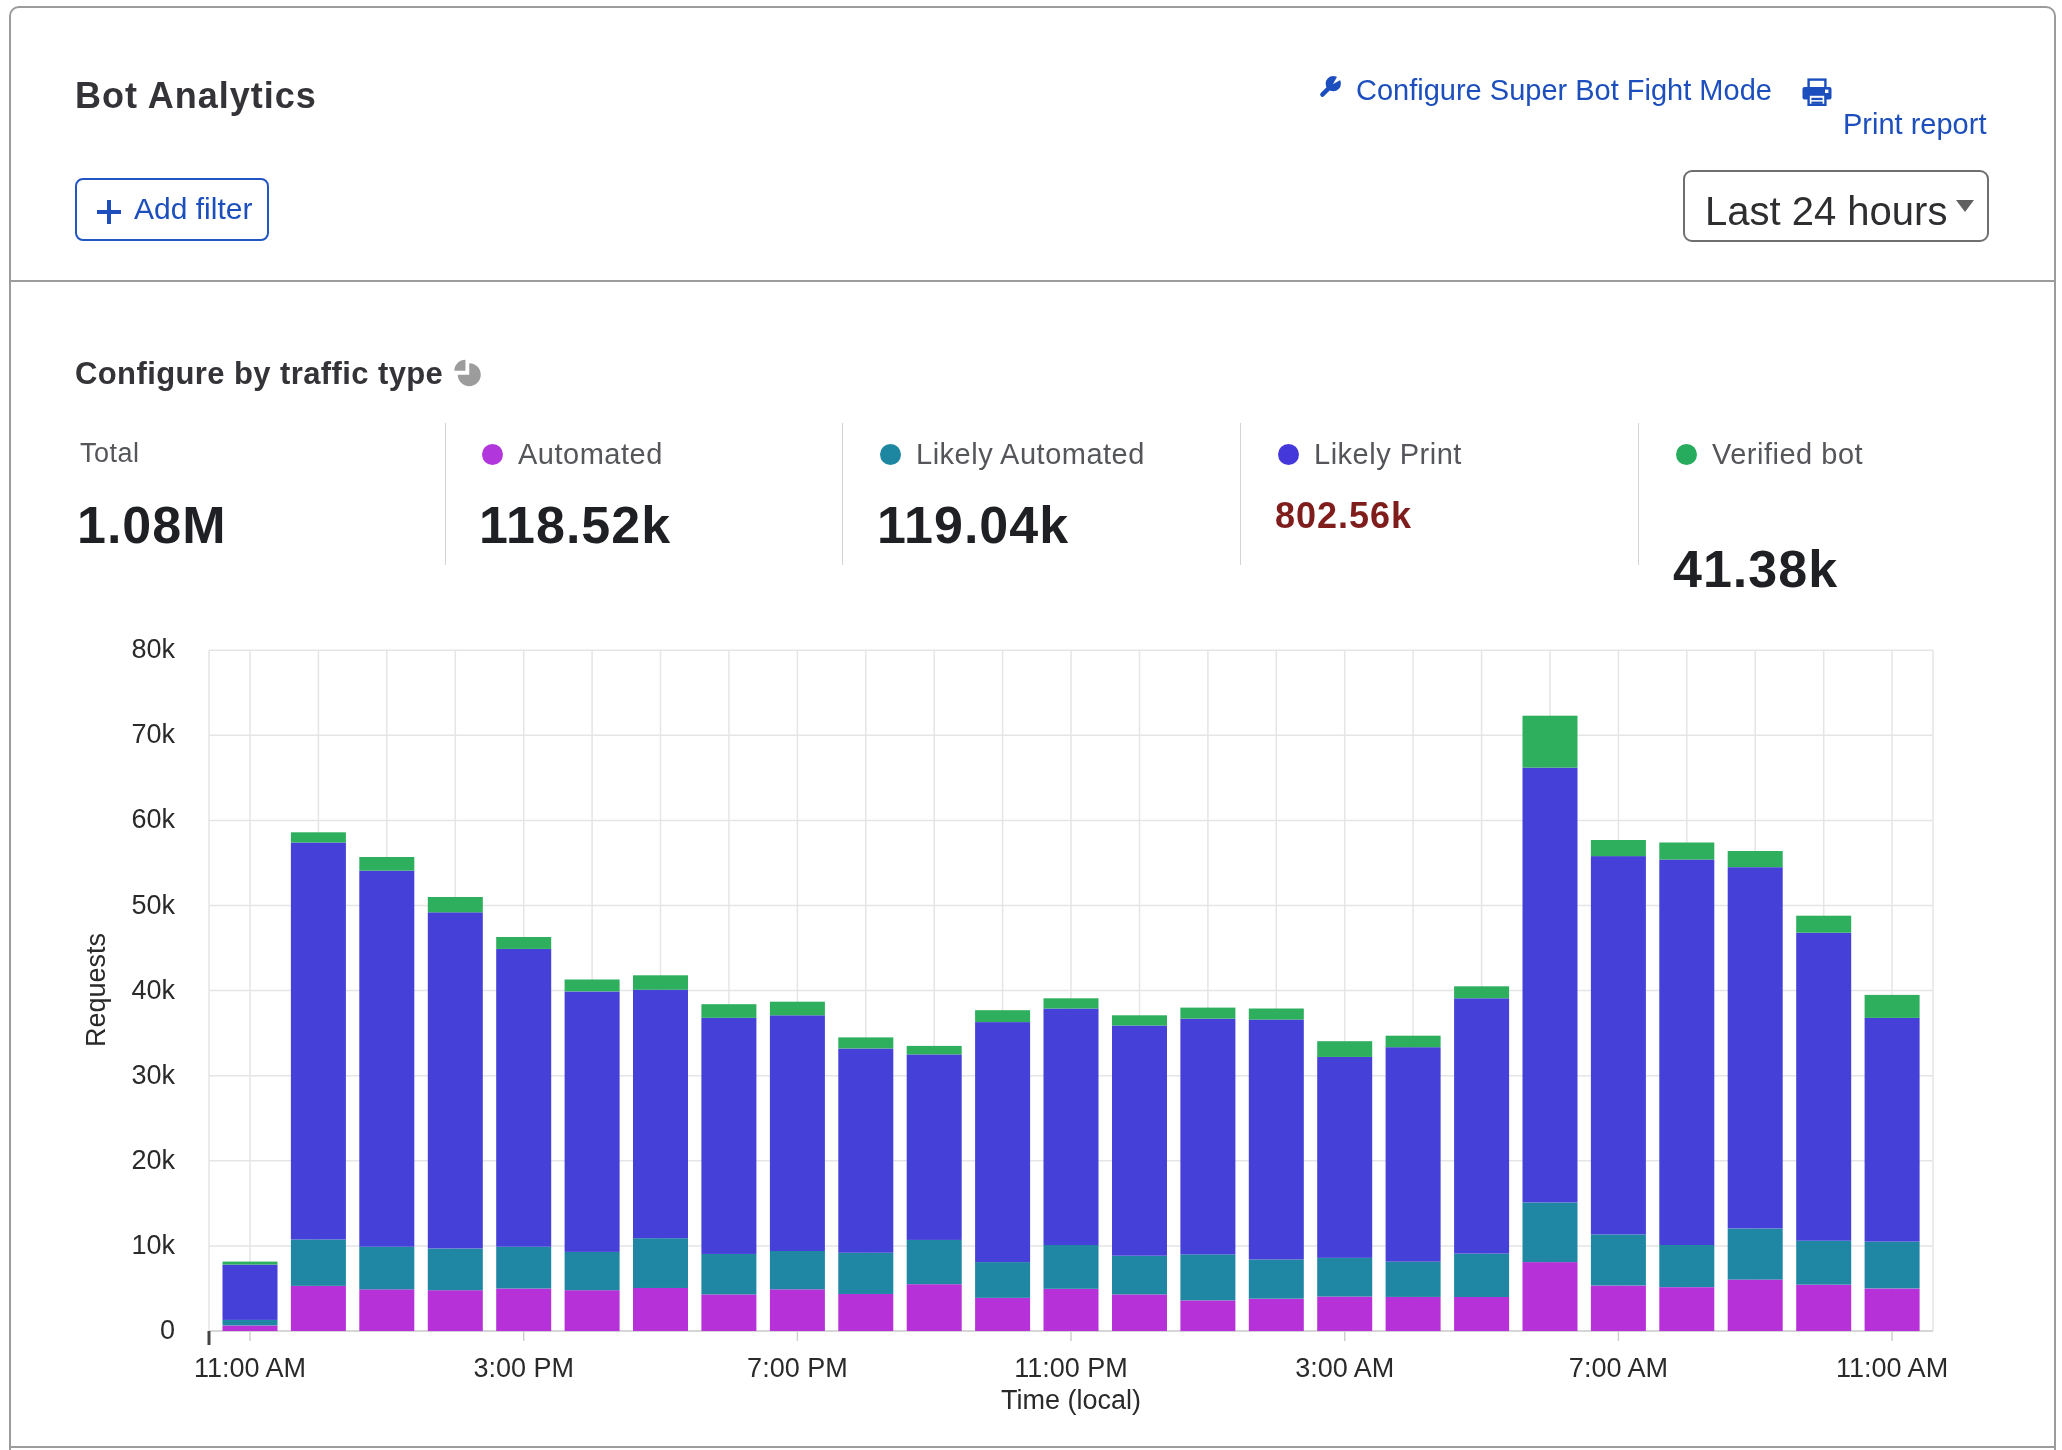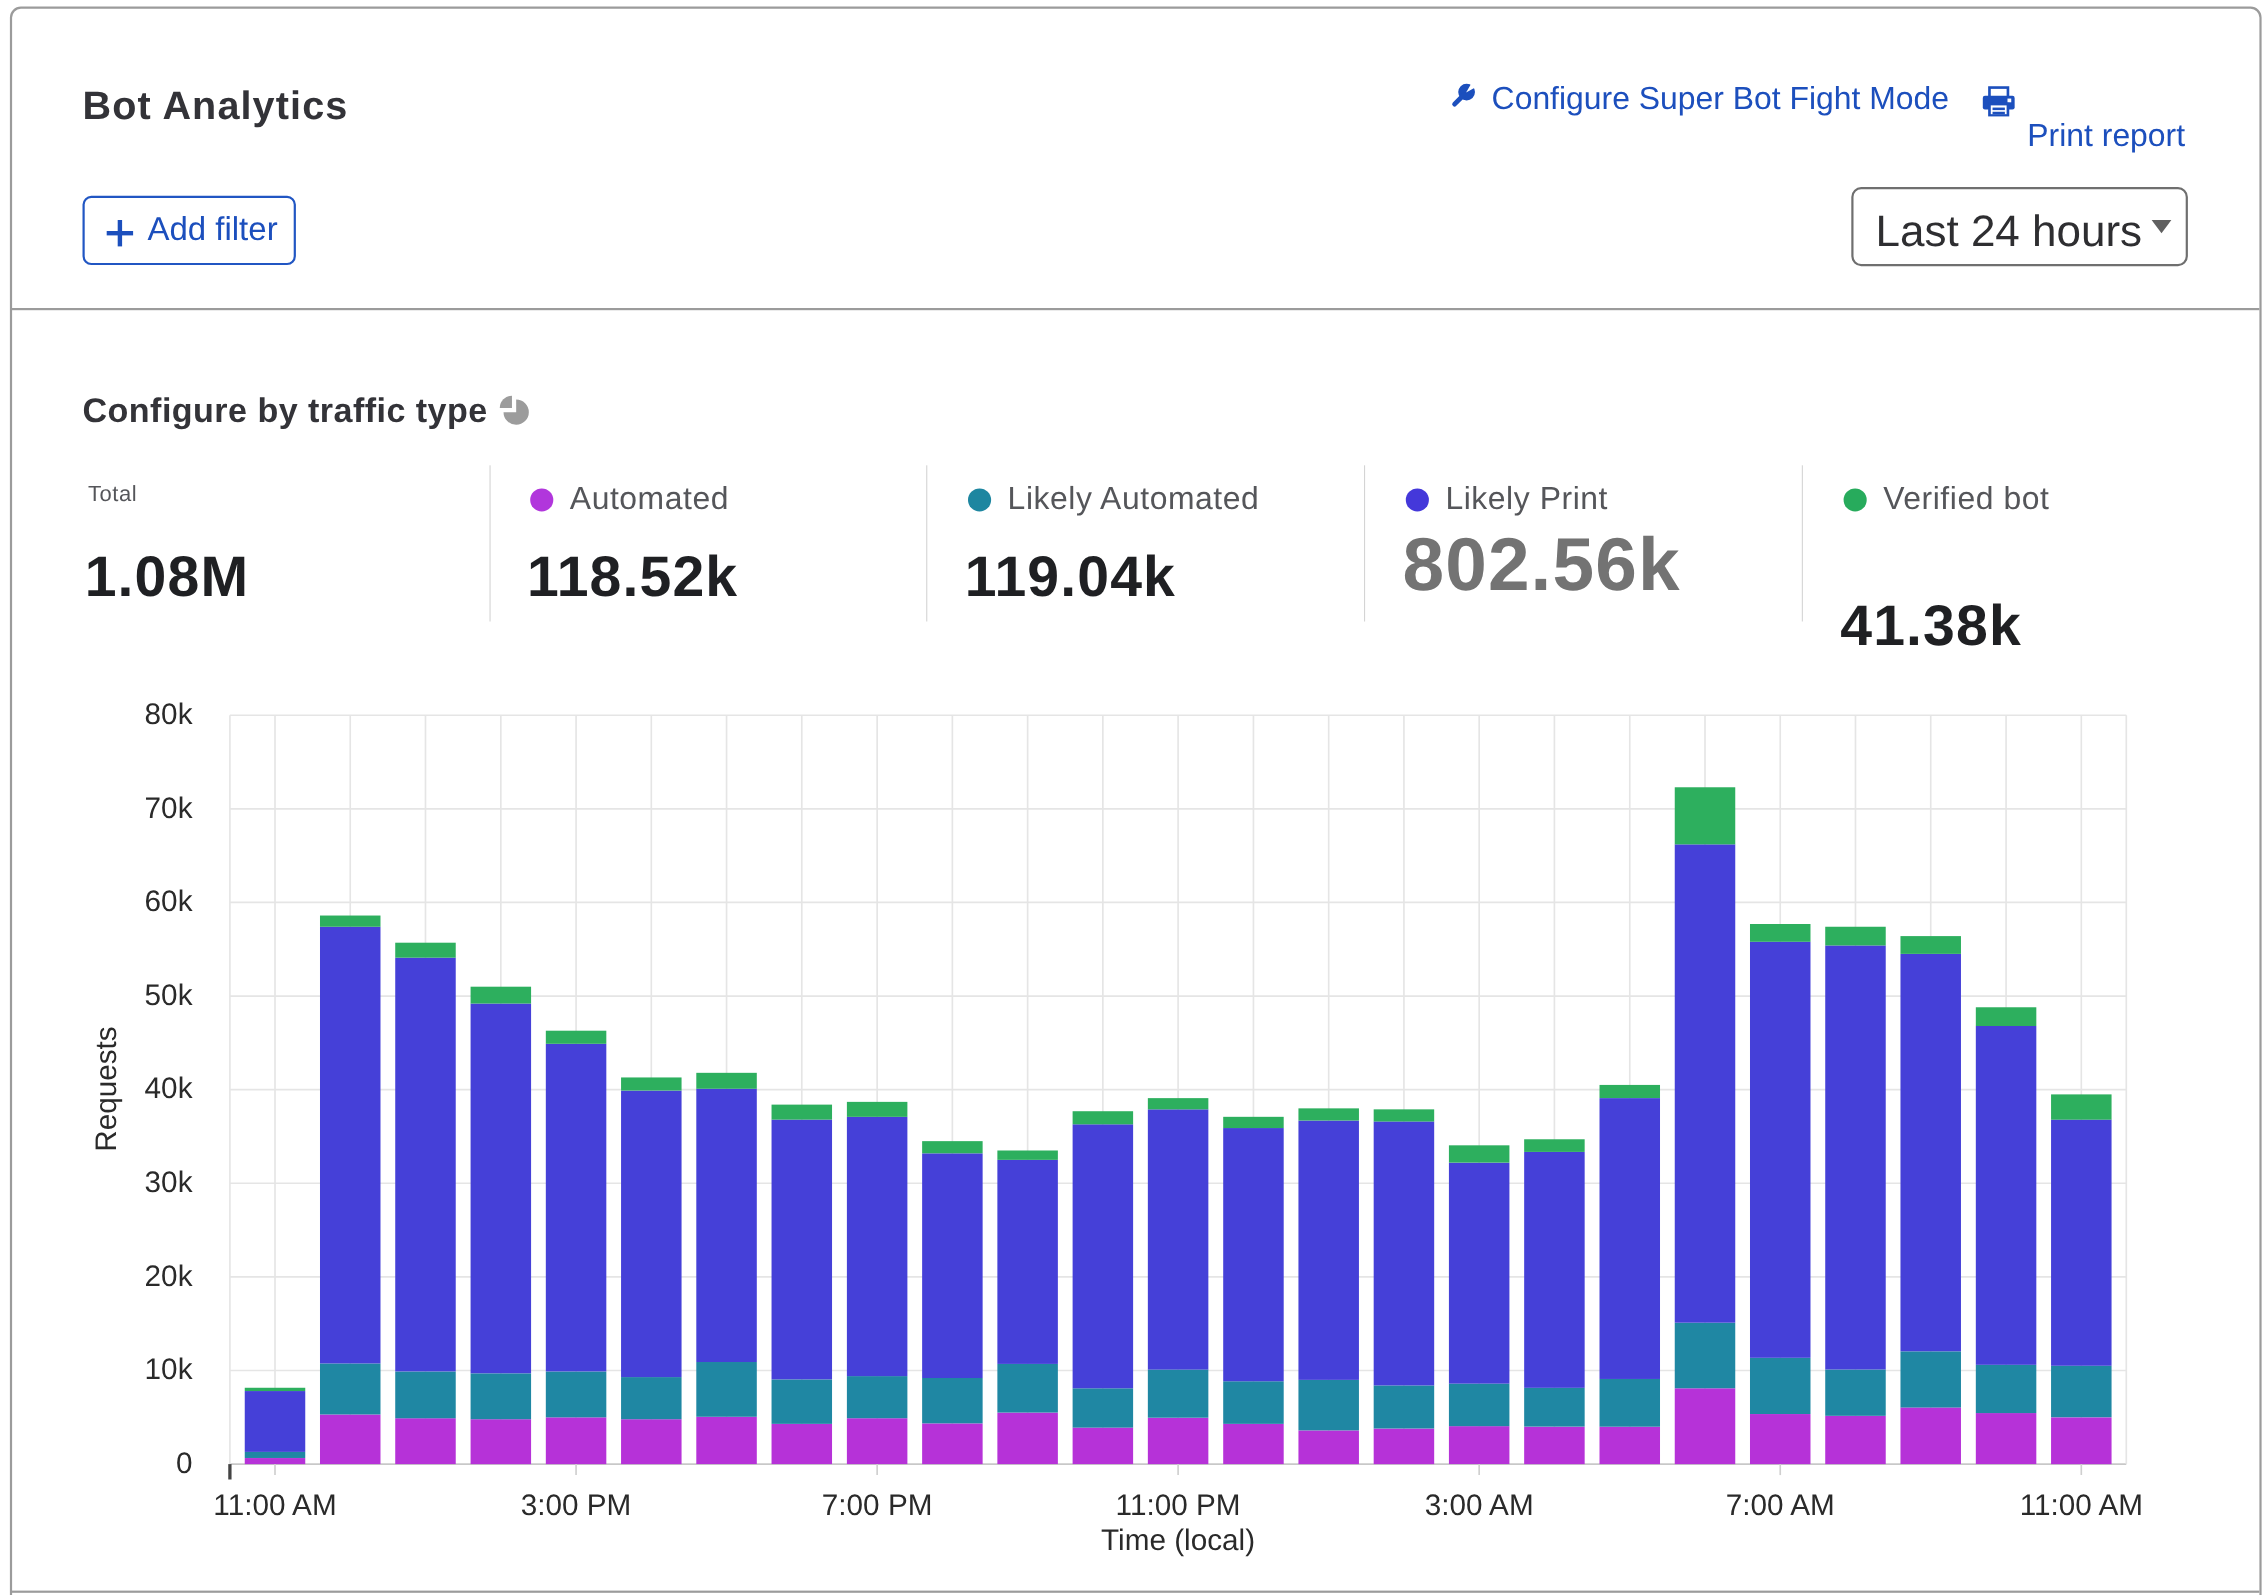--- a/index.html
+++ b/index.html
@@ -43,31 +43,31 @@
 <div style="position:absolute;left:75px;top:356px;font-size:31px;font-weight:700;color:#333338;letter-spacing:0.4px;">Configure by traffic type</div>
 <svg width="30" height="30" viewBox="0 0 36 36" style="position:absolute;left:453px;top:358px;">
     <path fill="#9c9c9c" d="M19.5 20 L19.5 6.2 A13.8 13.8 0 1 1 5.7 20 Z"></path>
     <path fill="#9c9c9c" d="M14.9 15.4 L14.9 2.1 A13.3 13.3 0 0 0 1.6 15.4 Z"></path>
   </svg>
 
 <div style="position:absolute;left:445px;top:423px;width:1px;height:142px;background:#d4d4d4;"></div>
 <div style="position:absolute;left:842px;top:423px;width:1px;height:142px;background:#d4d4d4;"></div>
 <div style="position:absolute;left:1240px;top:423px;width:1px;height:142px;background:#d4d4d4;"></div>
 <div style="position:absolute;left:1638px;top:423px;width:1px;height:142px;background:#d4d4d4;"></div>
-<div style="position:absolute;left:80px;top:438px;font-size:20px;letter-spacing:0.5px;color:#55565a;">Total</div>
+<div style="position:absolute;left:80px;top:438px;font-size:27px;letter-spacing:0.5px;color:#55565a;">Total</div>
 <div style="position:absolute;left:77px;top:495px;font-size:52px;font-weight:700;color:#1f2023;letter-spacing:1px;">1.08M</div>
 <div style="position:absolute;left:482px;top:444px;width:21px;height:21px;border-radius:50%;background:#b136dc;"></div>
 <div style="position:absolute;left:518px;top:438px;font-size:29px;letter-spacing:0.5px;color:#55565a;">Automated</div>
 <div style="position:absolute;left:479px;top:495px;font-size:52px;font-weight:700;color:#1f2023;letter-spacing:1px;">118.52k</div>
 <div style="position:absolute;left:880px;top:444px;width:21px;height:21px;border-radius:50%;background:#1d86a0;"></div>
 <div style="position:absolute;left:916px;top:438px;font-size:29px;letter-spacing:0.5px;color:#55565a;">Likely Automated</div>
 <div style="position:absolute;left:877px;top:495px;font-size:52px;font-weight:700;color:#1f2023;letter-spacing:1px;">119.04k</div>
 <div style="position:absolute;left:1278px;top:444px;width:21px;height:21px;border-radius:50%;background:#4438da;"></div>
 <div style="position:absolute;left:1314px;top:438px;font-size:29px;letter-spacing:0.5px;color:#55565a;">Likely Print</div>
-<div style="position:absolute;left:1275px;top:474px;font-size:68px;font-weight:700;color:#737373;letter-spacing:1px;">802.56k</div>
+<div style="position:absolute;left:1275px;top:495px;font-size:36px;font-weight:700;color:#7f1d1d;letter-spacing:1px;">802.56k</div>
 <div style="position:absolute;left:1676px;top:444px;width:21px;height:21px;border-radius:50%;background:#27ab5c;"></div>
 <div style="position:absolute;left:1712px;top:438px;font-size:29px;letter-spacing:0.5px;color:#55565a;">Verified bot</div>
 <div style="position:absolute;left:1673px;top:495px;font-size:52px;font-weight:700;color:#1f2023;letter-spacing:1px;margin-top:44px;">41.38k</div>
 
 <svg width="2062" height="1450" viewBox="0 0 2062 1450" style="position:absolute;left:0;top:0;">
 <line x1="209.0" y1="1331.0" x2="1933.0" y2="1331.0" stroke="#c8c8c8" stroke-width="1.5"></line>
 <line x1="209.0" y1="1245.9" x2="1933.0" y2="1245.9" stroke="#e5e5e5" stroke-width="1.5"></line>
 <line x1="209.0" y1="1160.8" x2="1933.0" y2="1160.8" stroke="#e5e5e5" stroke-width="1.5"></line>
 <line x1="209.0" y1="1075.7" x2="1933.0" y2="1075.7" stroke="#e5e5e5" stroke-width="1.5"></line>
 <line x1="209.0" y1="990.6" x2="1933.0" y2="990.6" stroke="#e5e5e5" stroke-width="1.5"></line>

